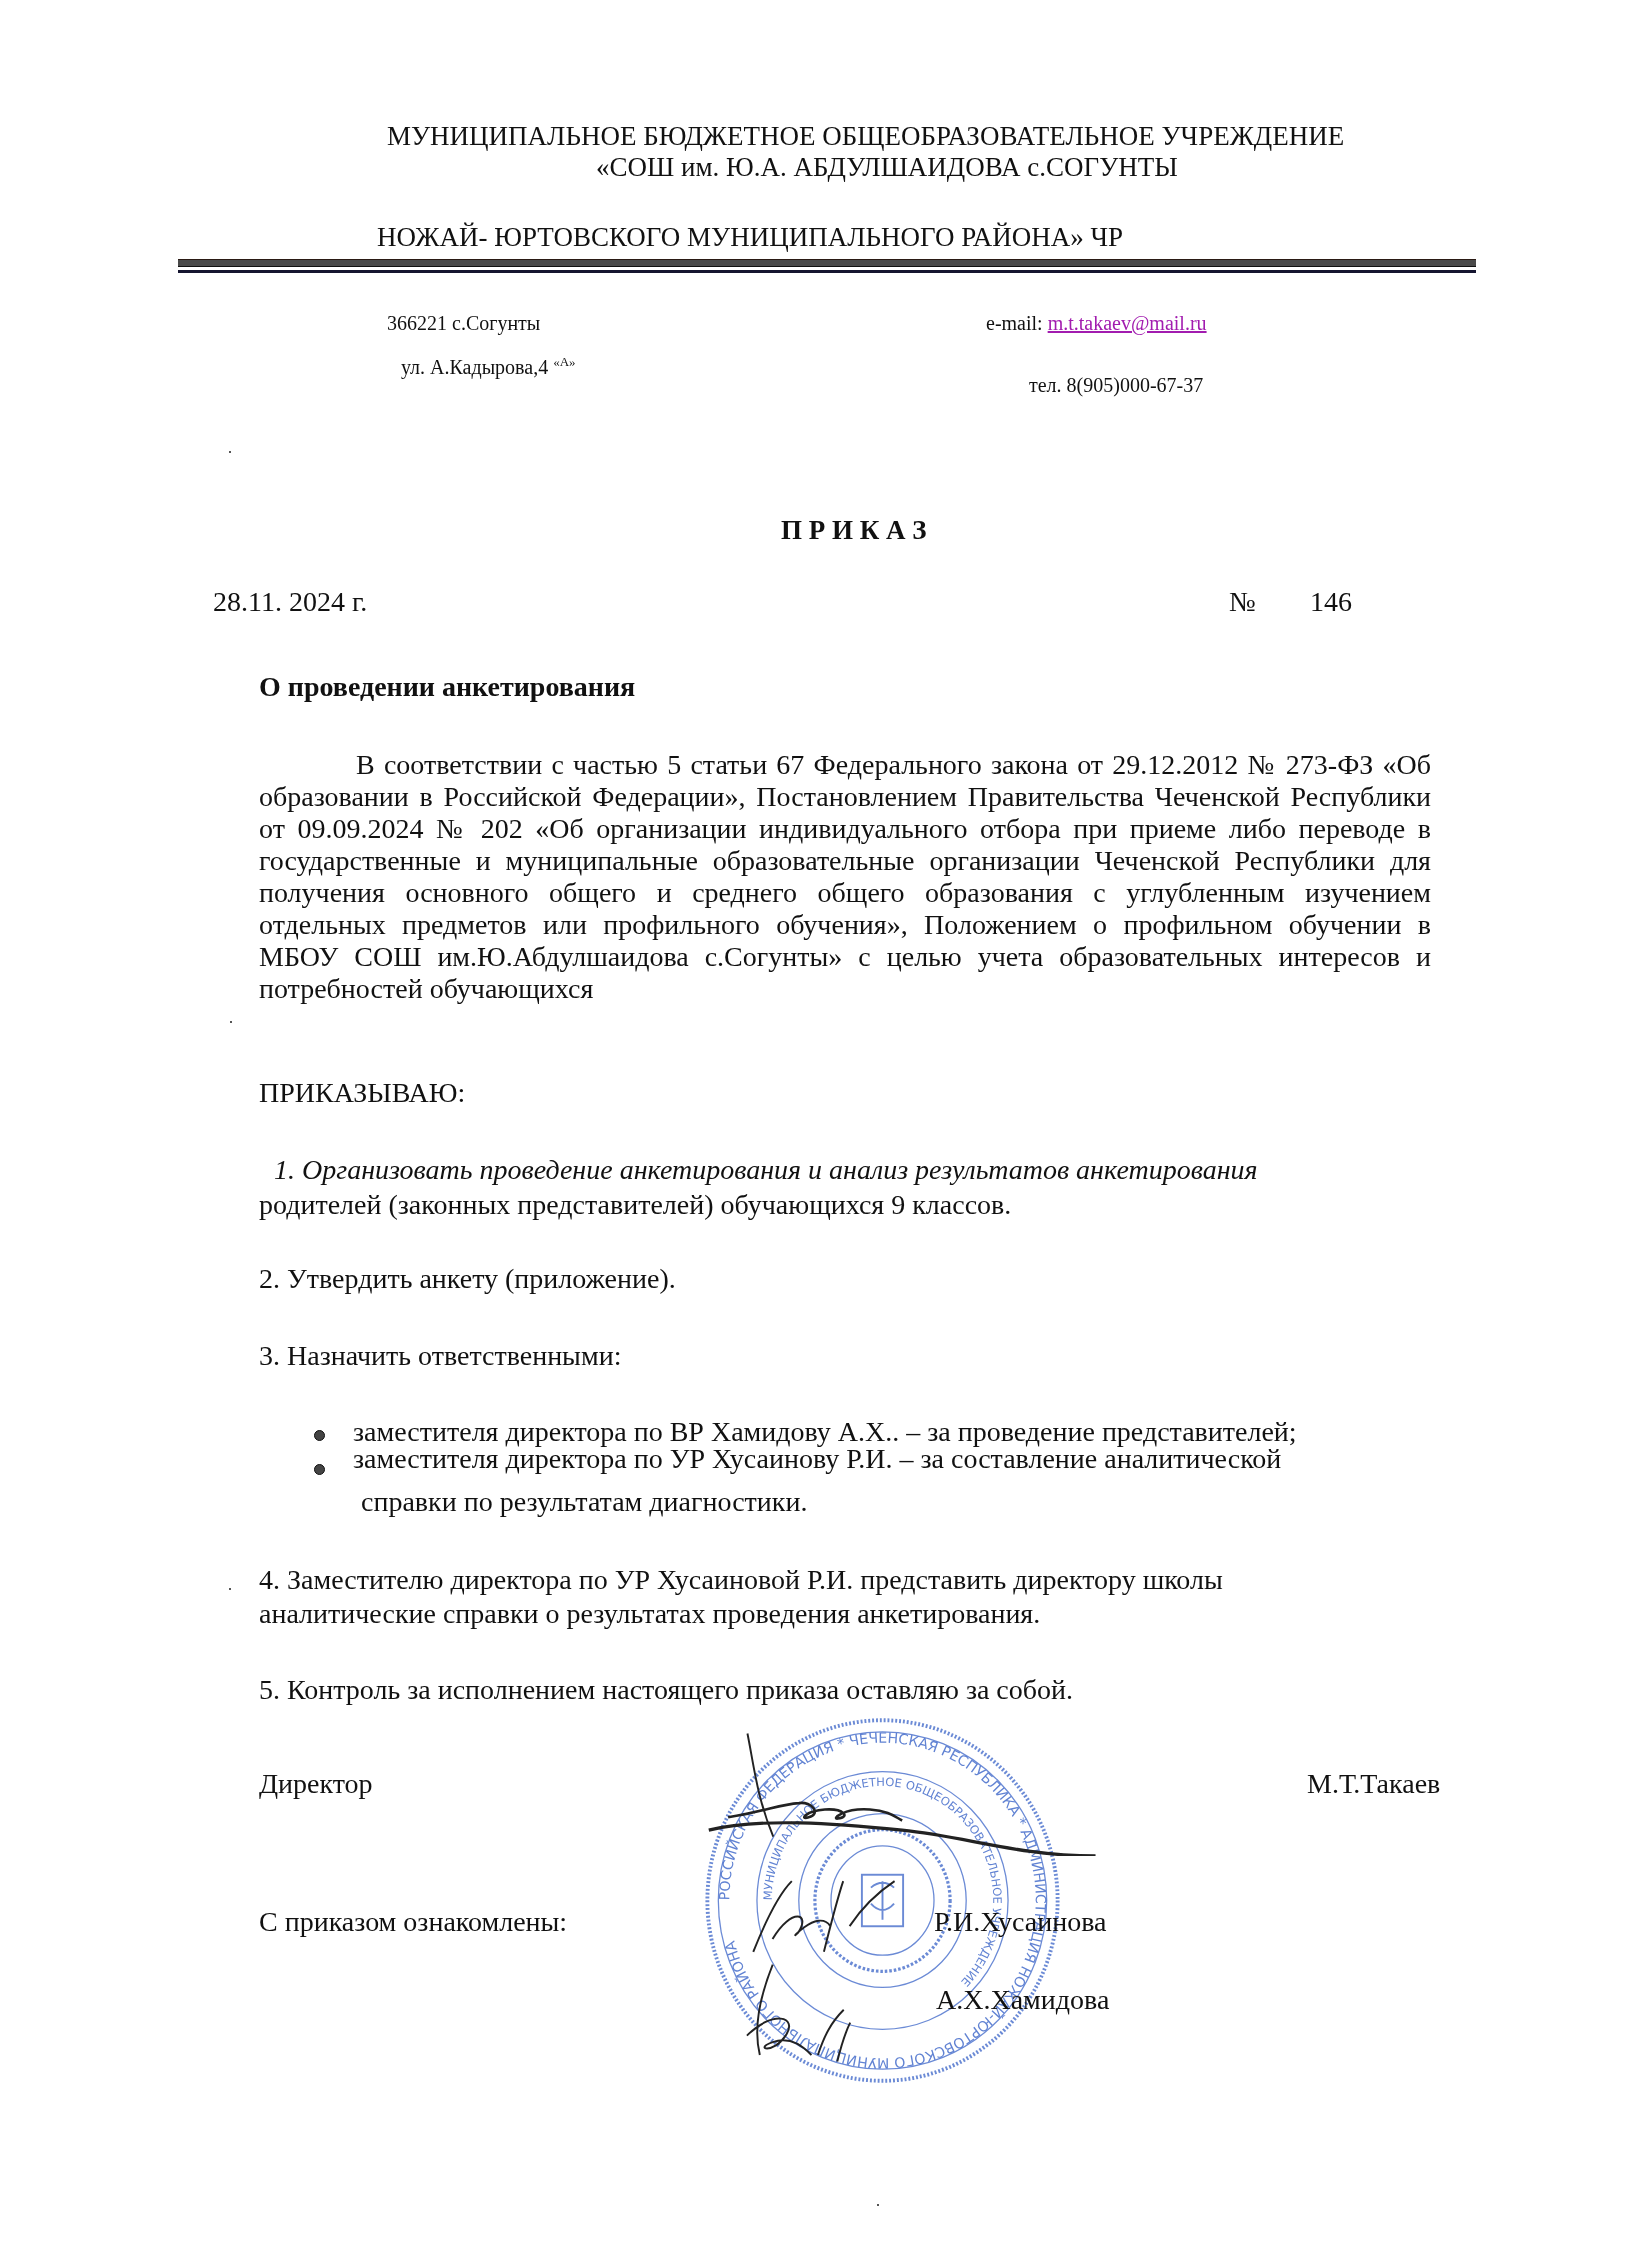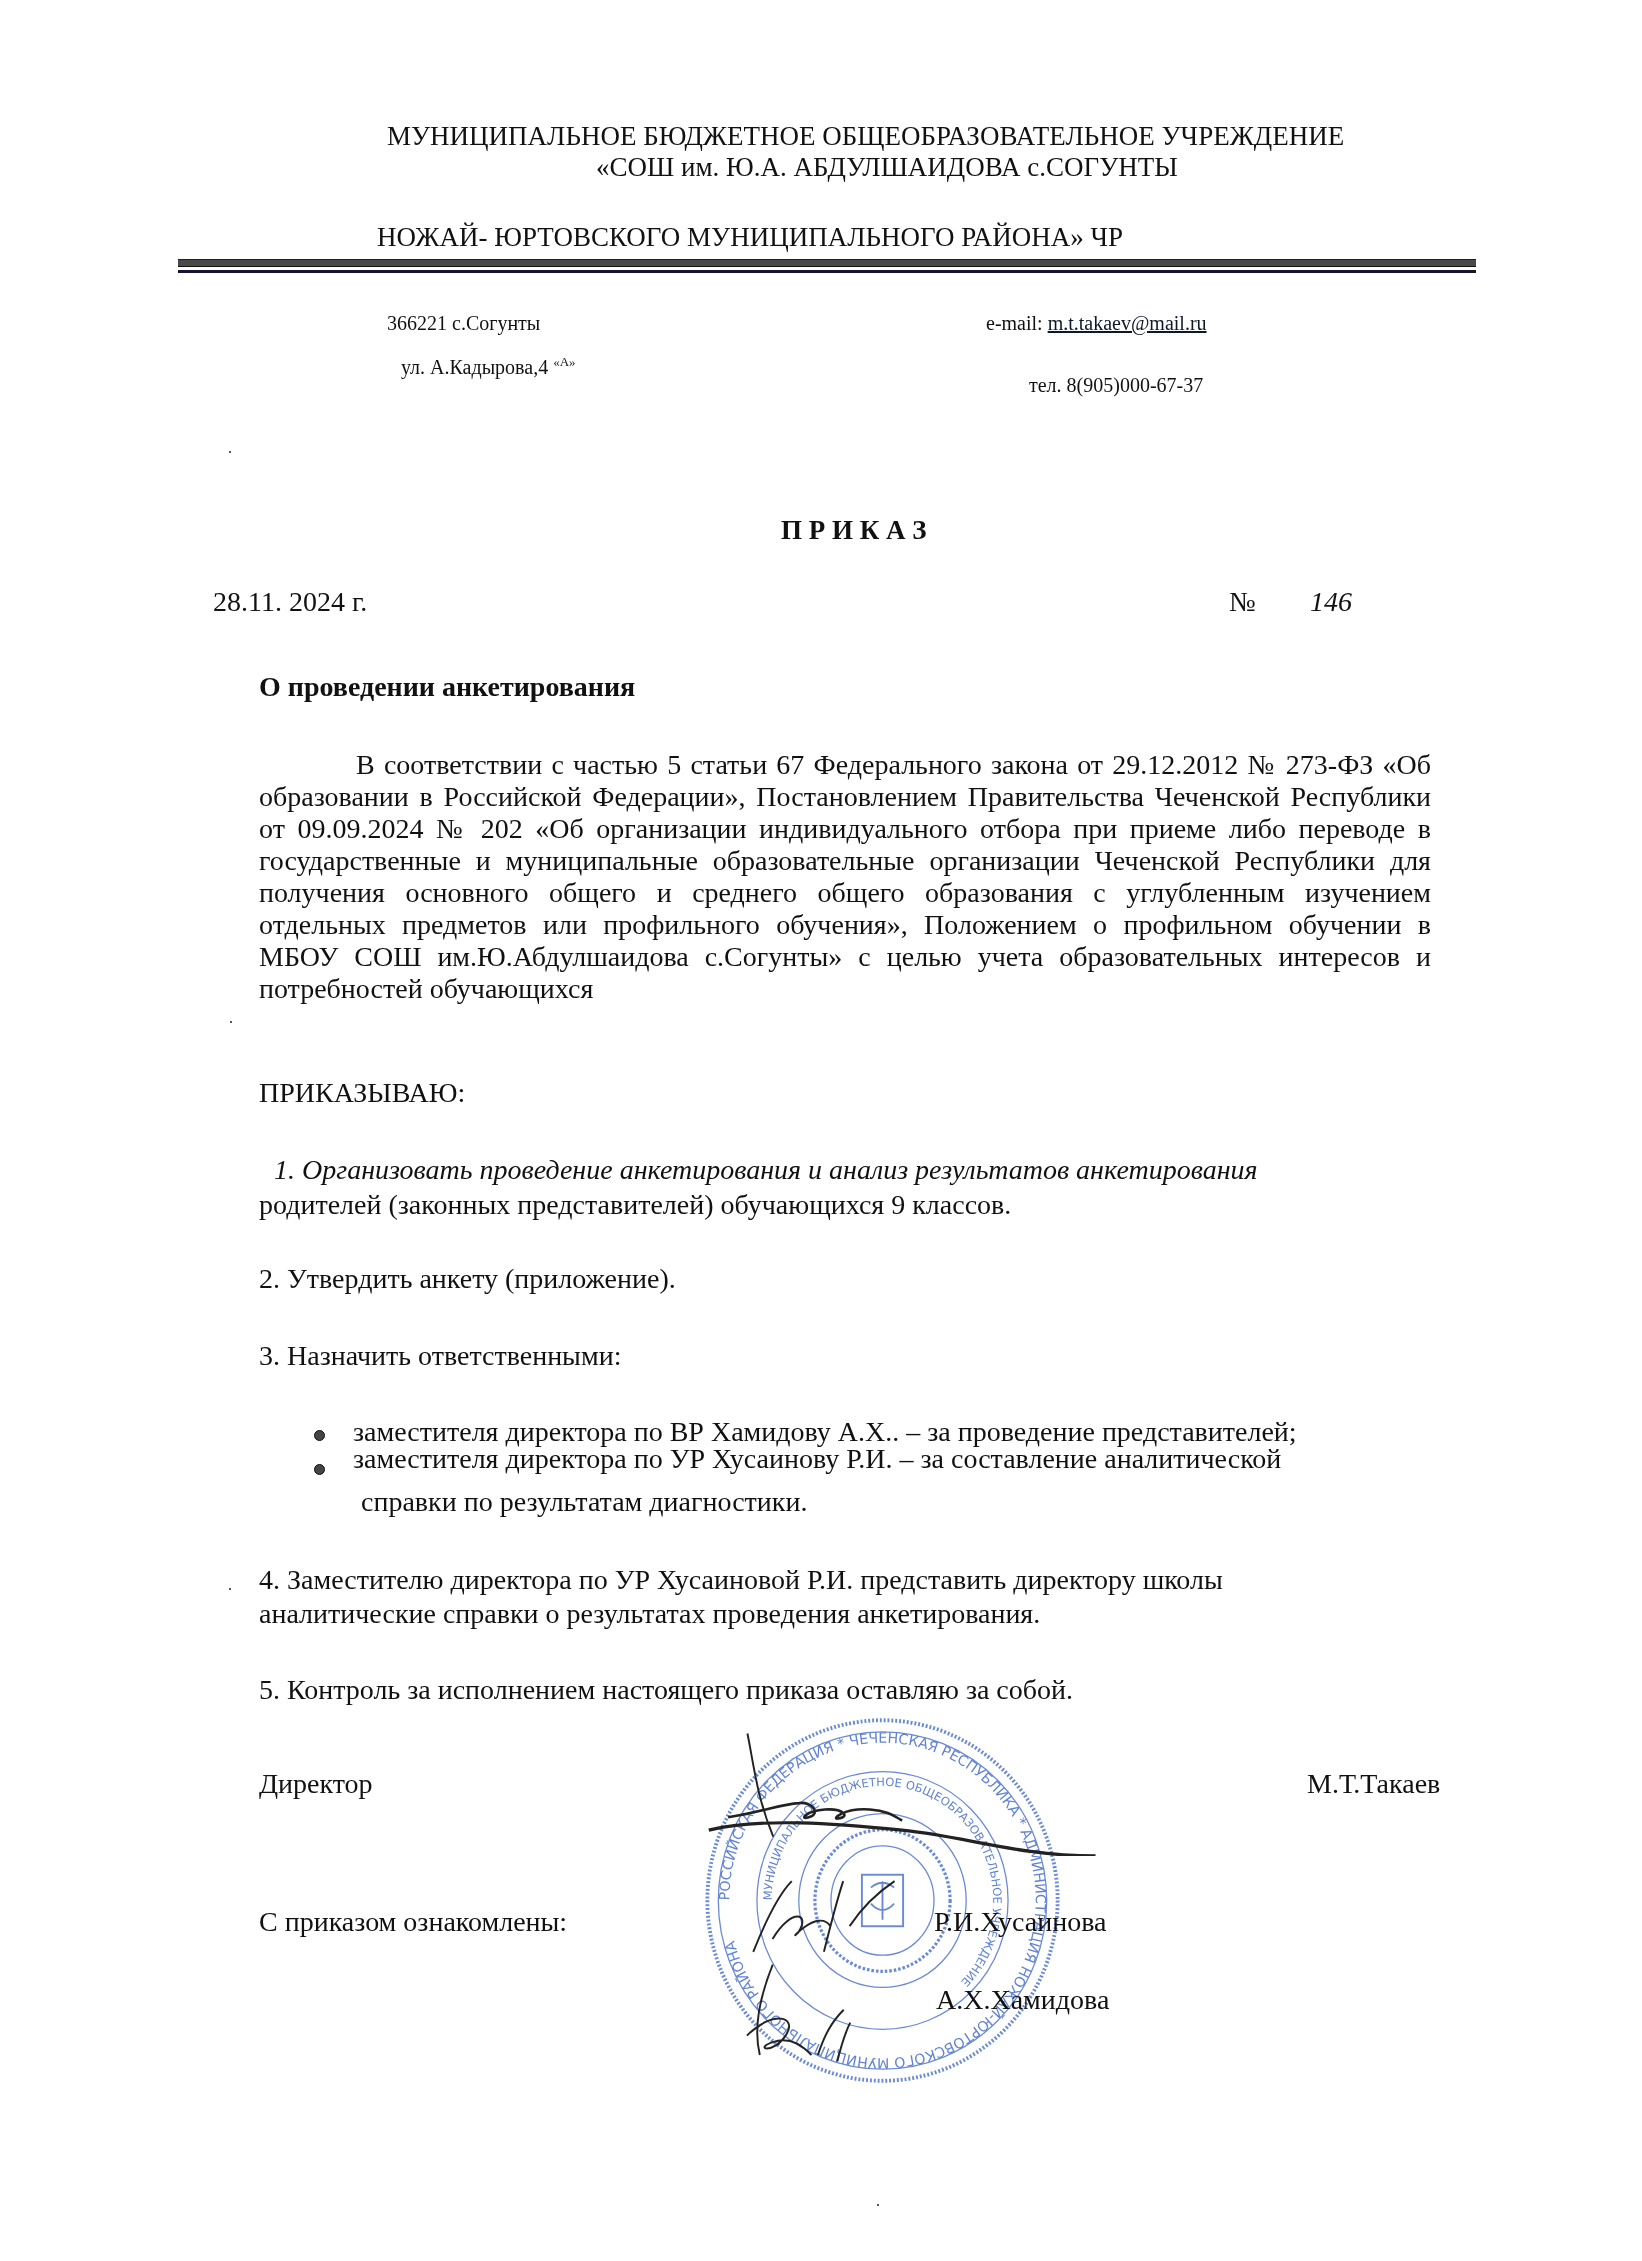--- a/index.html
+++ b/index.html
@@ -7,21 +7,21 @@
          font-family:"Liberation Serif","DejaVu Serif",serif; color:#111; }
   .abs { position:absolute; white-space:nowrap; }
   .hdr { font-size:27px; letter-spacing:0px; }
   .small { font-size:20px; }
   .body { font-size:28px; }
   .rule-thick { position:absolute; left:178px; top:259px; width:1298px; height:8.4px;
                 background:#4a4a4a; border-top:1.3px solid #2a1a14; border-bottom:1.3px solid #111; box-sizing:border-box; }
   .rule-thin { position:absolute; left:178px; top:270px; width:1298px; height:2.6px; background:#151530; }
   .just { position:absolute; left:259px; width:1172px; font-size:28px; line-height:32px; text-align:justify; }
   .just p { margin:0; }
-  .email-link { text-decoration:underline; color:#0f172a; }
+  .email-link { text-decoration:underline; color:#a21caf; }
   .bullet { position:absolute; width:9px; height:9px; border-radius:50%; background:#444; border:0.6px solid #111; }
   .stamp { position:absolute; left:702px; top:1717px; width:361px; height:367px; }
   .sig { position:absolute; }
   .speck { position:absolute; width:1.9px; height:1.9px; background:#555; }
 </style>
 </head>
 <body>
 
 <div class="abs hdr" style="left:387px; top:121px;">МУНИЦИПАЛЬНОЕ БЮДЖЕТНОЕ ОБЩЕОБРАЗОВАТЕЛЬНОЕ УЧРЕЖДЕНИЕ</div>
 <div class="abs hdr" style="left:596px; top:152px;">«СОШ им. Ю.А. АБДУЛШАИДОВА с.СОГУНТЫ</div>
@@ -36,21 +36,21 @@
   <sup style="font-size:13px;">«А»</sup>
 </div>
 <div class="abs small" style="left:986px; top:312px;">
   <span>e-mail: </span><a class="email-link">m.t.takaev@mail.ru</a>
 </div>
 <div class="abs small" style="left:1029px; top:374px;">тел. 8(905)000-67-37</div>
 
 <div class="abs" style="left:781px; top:515px; font-size:27px; font-weight:bold;">П Р И К А З</div>
 <div class="abs body" style="left:213px; top:586px;">28.11. 2024 г.</div>
 <div class="abs body" style="left:1229px; top:586px;">№</div>
-<div class="abs body" style="left:1310px; top:586px; font-style:italic;">146</div>
+<div class="abs body" style="left:1310px; top:586px; ">146</div>
 
 <div class="abs body" style="left:259px; top:671px; font-weight:bold;">О проведении анкетирования</div>
 
 <div class="just" style="top:749px;">
   <p style="text-indent:97px;">В соответствии с частью 5 статьи 67 Федерального закона от 29.12.2012 № 273-ФЗ «Об образовании в Российской Федерации», Постановлением Правительства Чеченской Республики от 09.09.2024 № 202 «Об организации индивидуального отбора при приеме либо переводе в государственные и муниципальные образовательные организации Чеченской Республики для получения основного общего и среднего общего образования с углубленным изучением отдельных предметов или профильного обучения», Положением о профильном обучении в МБОУ СОШ им.Ю.Абдулшаидова с.Согунты» с целью учета образовательных интересов и потребностей обучающихся</p>
 </div>
 
 <div class="abs body" style="left:259px; top:1077px;">ПРИКАЗЫВАЮ:</div>
 
 <div class="abs body" style="left:274px; top:1154px;font-style:italic;">1. Организовать проведение анкетирования и анализ результатов анкетирования</div>

